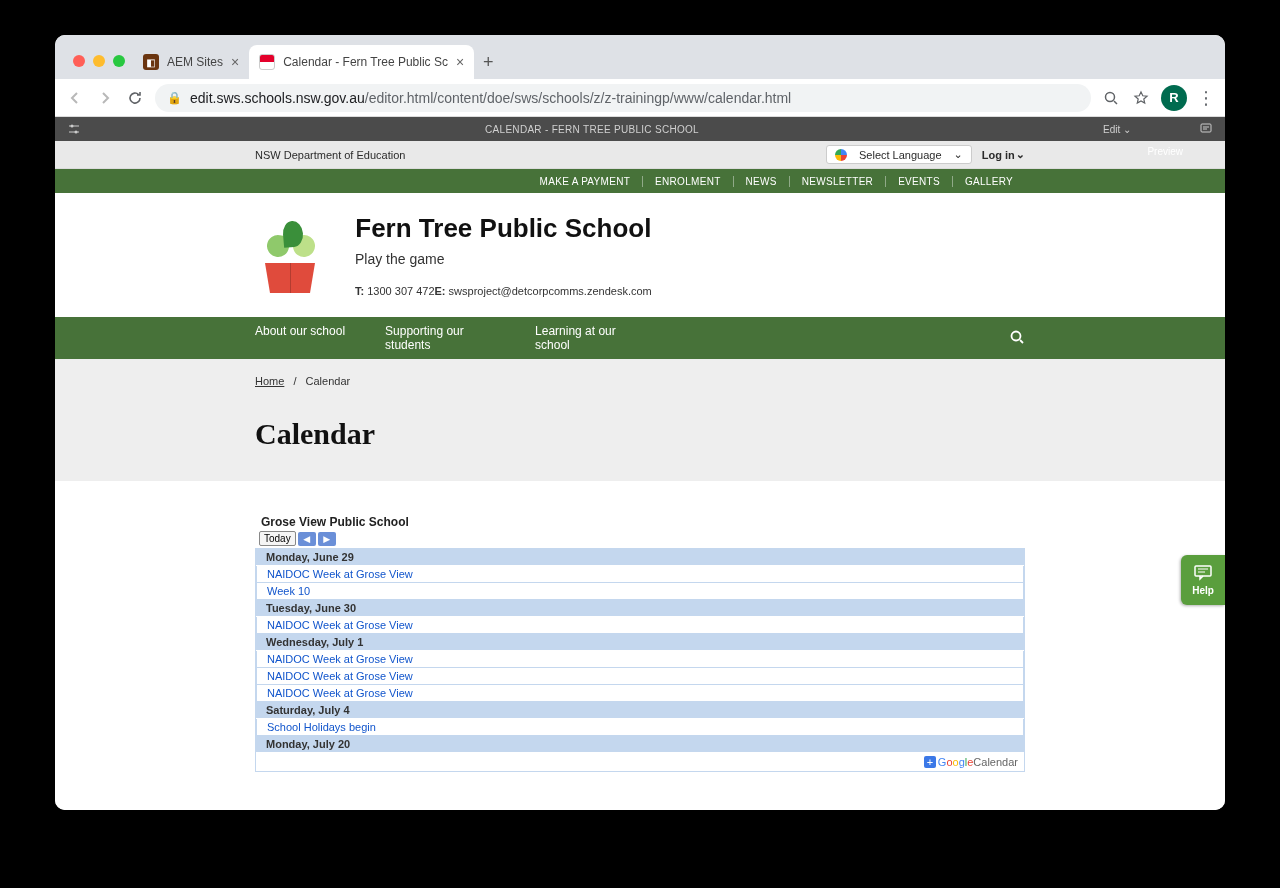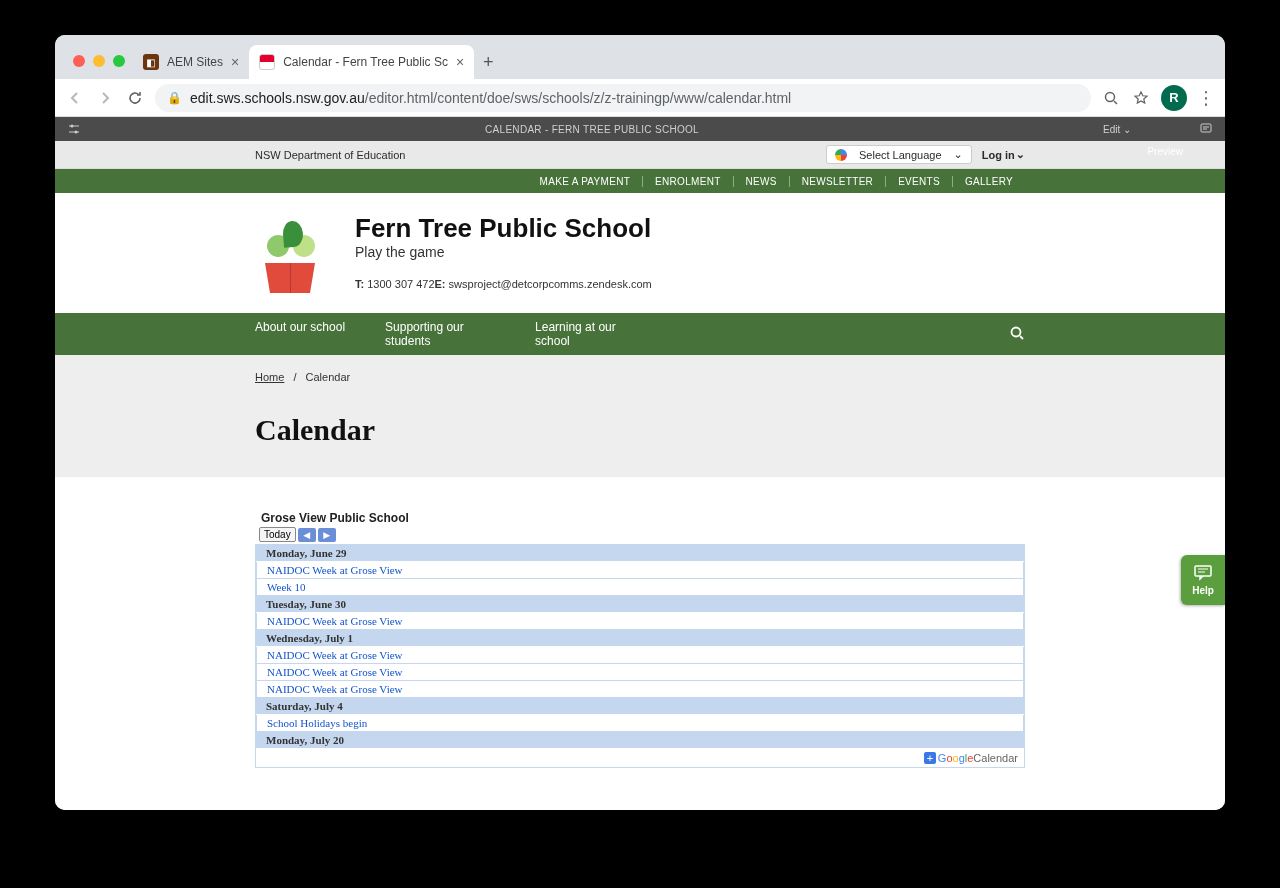--- a/index.html
+++ b/index.html
@@ -49,21 +49,21 @@
 .quicklinks a { color: #fff; font-size: 10px; letter-spacing: 0.3px; padding: 0 12px; border-right: 1px solid rgba(255,255,255,0.4); cursor: pointer; }
 .quicklinks a:last-child { border-right: none; }
 
 .header { display: flex; align-items: flex-start; padding: 20px 0 20px 200px; gap: 30px; }
 .logo { width: 70px; height: 80px; position: relative; }
 .logo .pot { position: absolute; bottom: 0; left: 10px; width: 50px; height: 30px; background: #e04b3c; clip-path: polygon(0 0, 100% 0, 90% 100%, 10% 100%); }
 .logo .pot::after { content: ''; position: absolute; left: 50%; top: 0; width: 1px; height: 100%; background: rgba(0,0,0,0.2); }
 .logo .leaf1 { position: absolute; top: 8px; left: 28px; width: 20px; height: 26px; background: #3a8f3a; border-radius: 50% 50% 50% 0; transform: rotate(-5deg); }
 .logo .leaf2 { position: absolute; top: 22px; left: 12px; width: 22px; height: 22px; background: #8fc96b; border-radius: 50% 0 50% 50%; transform: rotate(10deg); }
 .logo .leaf3 { position: absolute; top: 22px; left: 38px; width: 22px; height: 22px; background: #bde089; border-radius: 0 50% 50% 50%; transform: rotate(-10deg); }
-.schoolinfo h1 { font-size: 26px; font-weight: bold; color: #111; margin-bottom: 0; }
+.schoolinfo h1 { font-size: 26px; font-weight: bold; color: #111; margin-bottom: 7px; text-align: center; }
 .schoolinfo .motto { font-size: 14px; color: #333; margin-bottom: 18px; }
 .schoolinfo .contacts { font-size: 11px; color: #333; display: flex; }
 .schoolinfo .contacts b { font-weight: bold; }
 
 .mainnav { background: #477239; height: 42px; display: flex; align-items: center; padding: 0 200px; gap: 40px; color: #fff; font-size: 12px; }
 .mainnav .item { cursor: pointer; max-width: 110px; line-height: 1.2; }
 .mainnav .spacer { flex: 1; }
 .mainnav .search { cursor: pointer; }
 
 .pagearea { background: #eee; padding: 16px 200px 30px 200px; }
@@ -71,21 +71,21 @@
 .breadcrumb .home { text-decoration: underline; cursor: pointer; }
 .breadcrumb .sep { margin: 0 6px; }
 .pagetitle { font-family: Georgia, serif; font-size: 30px; font-weight: bold; color: #111; }
 
 .calwrap { padding: 30px 200px 20px 200px; }
 .calbox { border: 1px solid #c4d7ee; background: #e5ecf9; padding: 0; font-family: Arial; }
 .caltitle { font-weight: bold; font-size: 12px; padding: 4px 0 2px 6px; color: #222; background: #fff; border: none; }
 .calnav { display: flex; align-items: center; gap: 2px; padding: 0 0 2px 4px; background: #fff; }
 .todaybtn { font-size: 10px; border: 1px solid #888; background: #f5f5f5; padding: 1px 4px; cursor: pointer; border-radius: 2px; }
 .arrowbtn { width: 18px; height: 14px; background: #6a8fd8; color: #fff; font-size: 9px; display: flex; align-items: center; justify-content: center; cursor: pointer; border-radius: 2px; }
-.calrow { font-size: 11px; padding: 2px 10px; border-bottom: 1px solid #fff; font-family: Liberation Serif, serif; }
+.calrow { font-size: 11px; padding: 2px 10px; border-bottom: 1px solid #fff; }
 .calrow.dayhdr { background: #c4d7ee; color: #333; font-weight: bold; }
 .calrow.event { background: #fff; color: #1155cc; cursor: pointer; border: 1px solid #c4d7ee; border-top: none; }
 .calfoot { text-align: right; padding: 3px 6px; font-size: 11px; background: #fff; color: #333; }
 .calfoot .plus { display: inline-block; width: 12px; height: 12px; background: #3b78e7; color: #fff; text-align: center; line-height: 12px; font-size: 11px; margin-right: 2px; border-radius: 2px; }
 .calfoot .g1 { color: #4285f4; } .calfoot .g2 { color: #ea4335; } .calfoot .g3 { color: #fbbc05; } .calfoot .g4 { color: #34a853; }
 
 .helpbtn { position: absolute; right: 0; top: 520px; width: 44px; height: 50px; background: #5a9e3d; color: #fff; border-radius: 6px 0 0 6px; display: flex; flex-direction: column; align-items: center; justify-content: center; font-size: 10px; font-weight: bold; cursor: pointer; box-shadow: -1px 1px 3px rgba(0,0,0,0.3); }
 .helpbtn svg { margin-bottom: 2px; }
 </style>
 </head>

